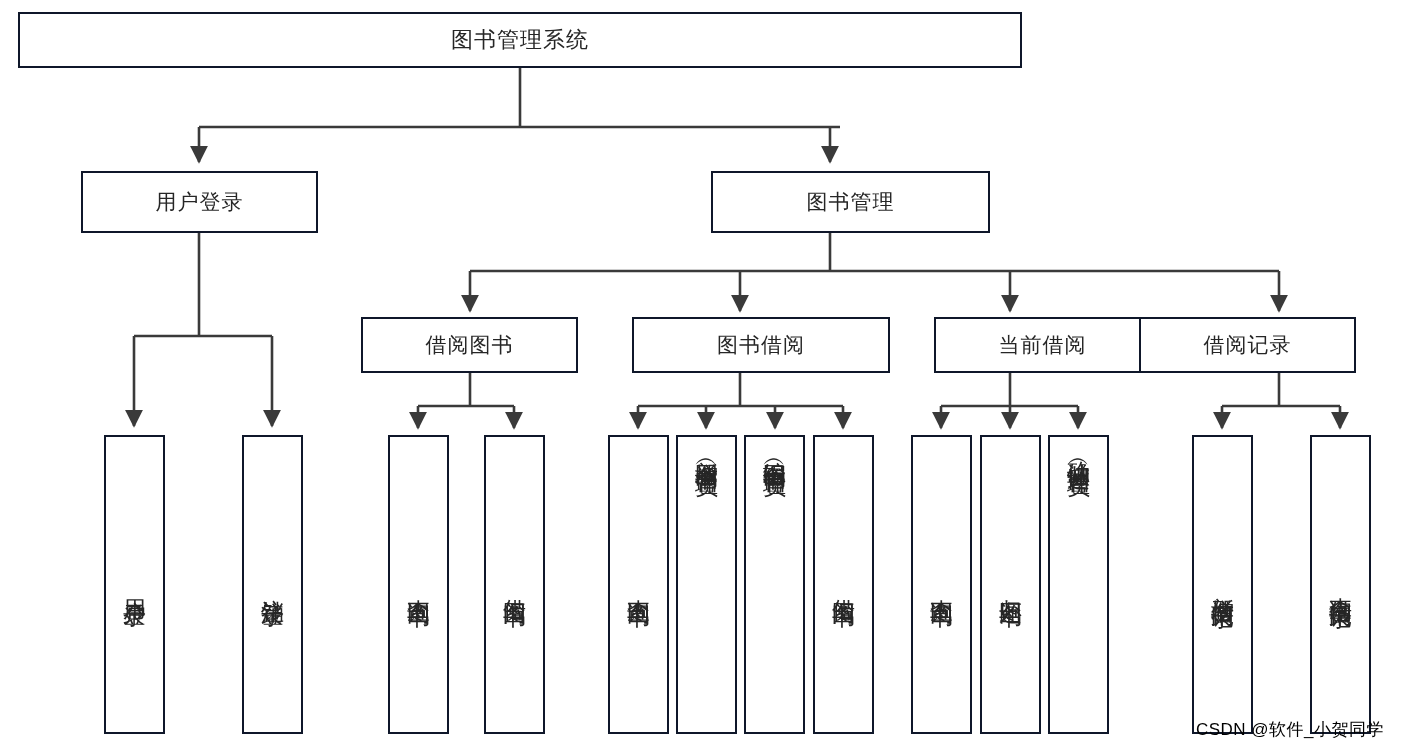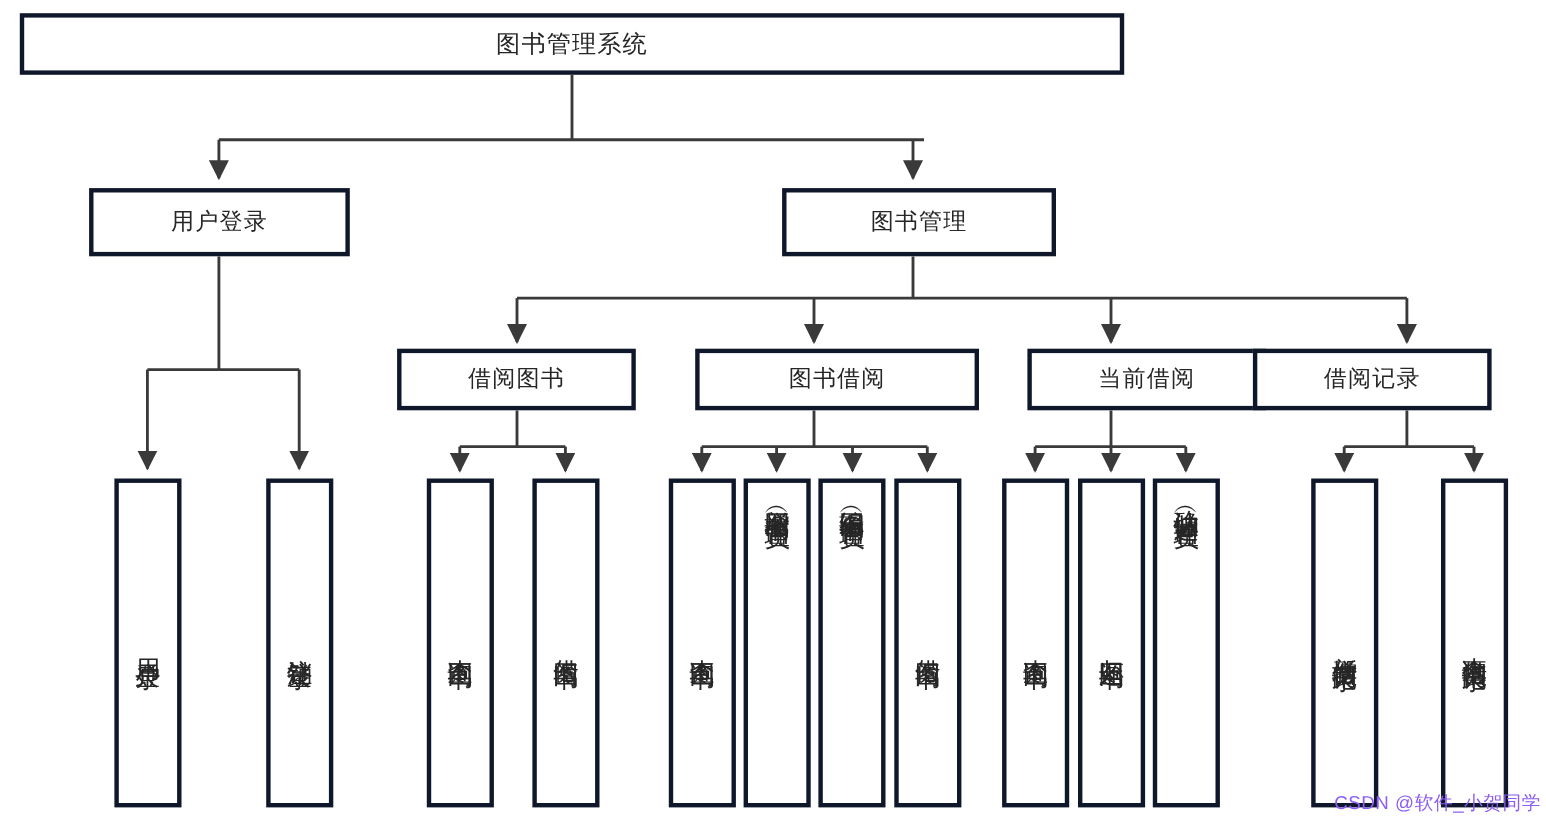--- a/index.html
+++ b/index.html
@@ -21,21 +21,21 @@
     position: absolute;
     left: 0;
     top: 0;
     width: 1405px;
     height: 747px;
     pointer-events: none;
   }
   .node {
     position: absolute;
     box-sizing: border-box;
-    border: 4px solid #0f172a;
+    border: 2px solid #0f172a;
     background: #ffffff;
     display: flex;
     align-items: center;
     justify-content: center;
     color: #262626;
     z-index: 2;
   }
   .node .label {
     display: block;
     text-align: center;
@@ -61,24 +61,24 @@
     font-size: 23px;
     line-height: 1.08;
     letter-spacing: 2px;
   }
   .node.vertical.centered {
     align-items: center;
     padding-top: 0;
   }
   #watermark {
     position: absolute;
-    right: 4px;
+    right: 21px;
     bottom: 6px;
     font-size: 17px;
-    color: #8b5cf6;
+    color: #000000;
     letter-spacing: 0.5px;
     z-index: 3;
     white-space: nowrap;
   }
 </style>
 </head>
 <body>
 
 <div id="canvas">
 
@@ -132,21 +132,21 @@
     </g>
   </svg>
 
   <div class="node root horizontal" style="left:18px; top:12px; width:1004px; height:56px;">
     <span class="label">图书管理系统</span>
   </div>
 
   <div class="node horizontal" style="left:81px; top:171px; width:237px; height:62px;">
     <span class="label">用户登录</span>
   </div>
-  <div class="node horizontal" style="left:711px; top:171px; width:249px; height:62px;">
+  <div class="node horizontal" style="left:711px; top:171px; width:279px; height:62px;">
     <span class="label">图书管理</span>
   </div>
 
   <div class="node horizontal" style="left:361px; top:317px; width:217px; height:56px;">
     <span class="label">借阅图书</span>
   </div>
   <div class="node horizontal" style="left:632px; top:317px; width:258px; height:56px;">
     <span class="label">图书借阅</span>
   </div>
   <div class="node horizontal" style="left:934px; top:317px; width:217px; height:56px;">

